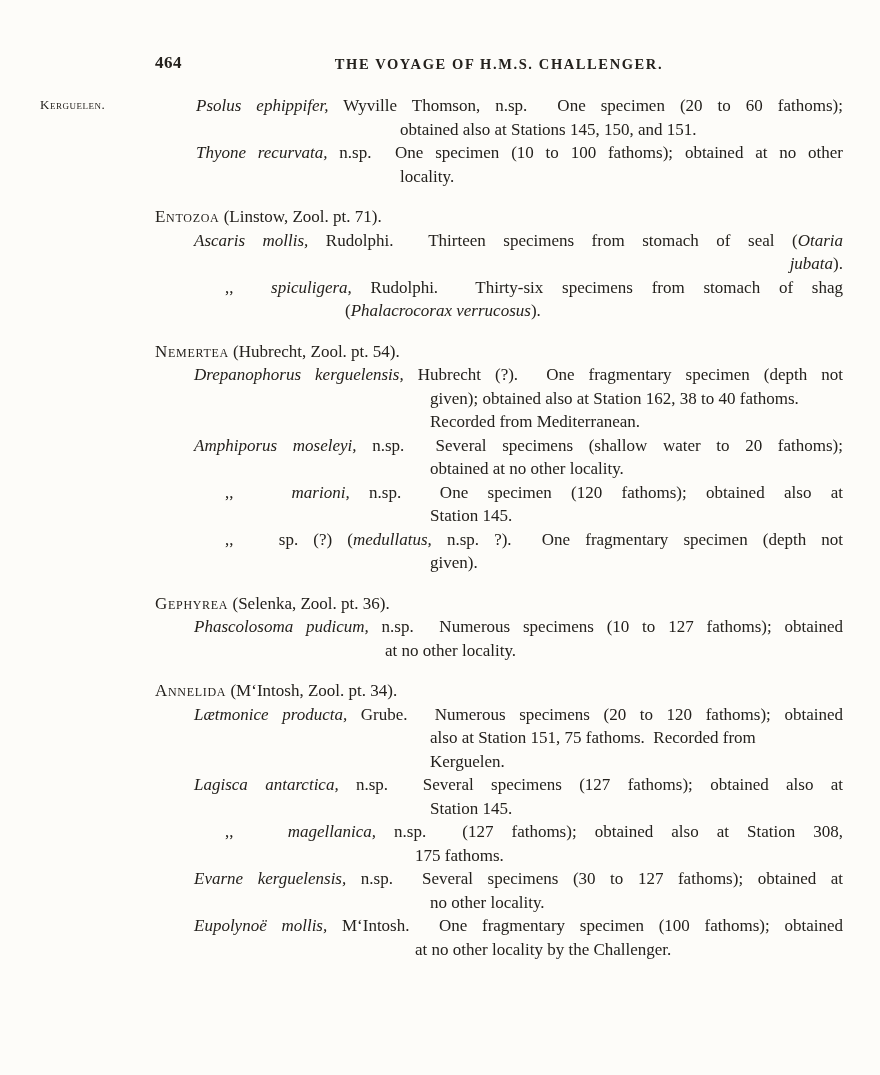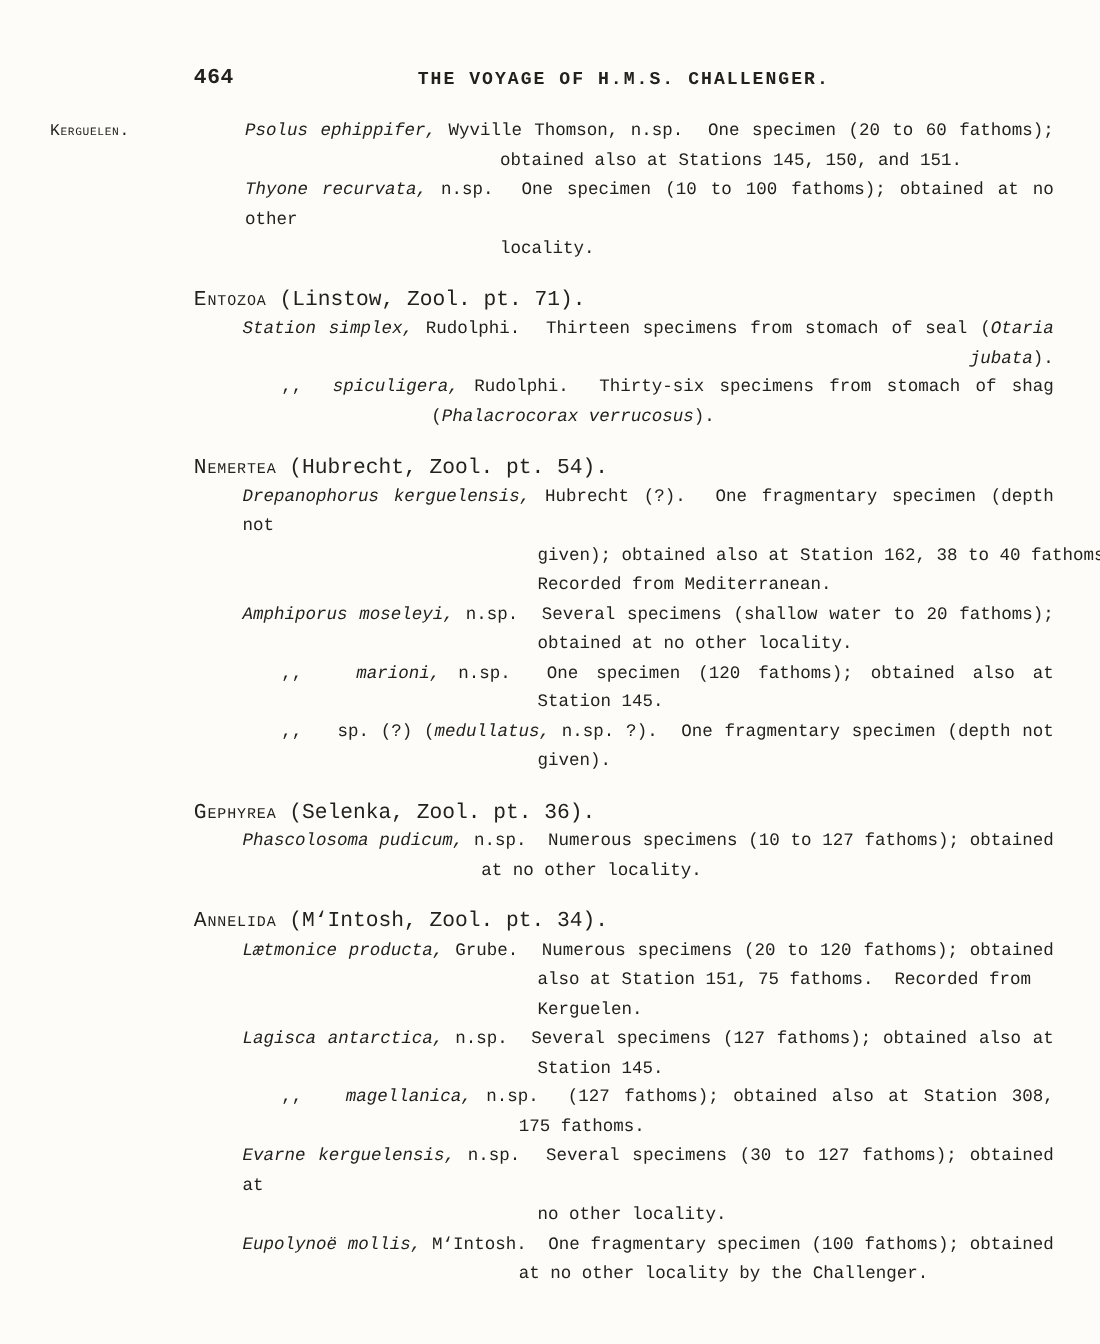--- a/index.html
+++ b/index.html
@@ -9,21 +9,20 @@
     font-family: "Liberation Serif", "DejaVu Serif", serif;
     background: #ffffff;
   }
   .page {
     position: relative;
     width: 880px;
     height: 1075px;
     background: var(--paper, #fdfcf9);
     color: var(--ink, #24211d);
     overflow: hidden;
-    font-family: Liberation Mono, monospace;
   }
   .page-number {
     position: absolute;
     left: 155px;
     top: 53px;
     font-size: 17px;
     font-weight: bold;
     letter-spacing: 0.5px;
   }
   .running-title {
@@ -46,21 +45,21 @@
   }
   .content {
     position: absolute;
     left: 155px;
     top: 94px;
     width: 688px;
   }
   .section { margin-top: 17px; }
   .section:first-child { margin-top: 0; }
   .line {
-    font-size: 14px;
+    font-size: 17px;
     line-height: 23.5px;
   }
   .line.just {
     text-align: justify;
     text-align-last: justify;
   }
   .line:not(.just) { white-space: nowrap; }
   .heading { font-size: 17px; }
   .sc { font-variant: small-caps; letter-spacing: 0.7px; }
   .it { font-style: italic; }
@@ -79,21 +78,21 @@
           <div class="line" style="margin-left: 245px;"><span>obtained also at Stations 145, 150, and 151.</span></div>
         </div>
         <div>
           <div class="line just" style="margin-left: 41px;"><span class="it">Thyone recurvata,</span><span> n.sp.&nbsp; One specimen (10 to 100 fathoms); obtained at no other</span></div>
           <div class="line" style="margin-left: 245px;"><span>locality.</span></div>
         </div>
       </div>
       <div class="section">
         <div class="line heading"><span class="sc">Entozoa</span><span> (Linstow, Zool. pt. 71).</span></div>
         <div>
-          <div class="line just" style="margin-left: 39px;"><span class="it">Station simplex,</span><span> Rudolphi.&nbsp; Thirteen specimens from stomach of seal (</span><span class="it">Otaria</span></div>
+          <div class="line just" style="margin-left: 39px;"><span class="it">Ascaris mollis,</span><span> Rudolphi.&nbsp; Thirteen specimens from stomach of seal (</span><span class="it">Otaria</span></div>
           <div class="line" style="margin-left: 275px; text-align: right;"><span class="it">jubata</span><span>).</span></div>
         </div>
         <div>
           <div class="line just" style="margin-left: 70px;"><span>,,&nbsp;&nbsp;</span><span class="it">spiculigera,</span><span> Rudolphi.&nbsp; Thirty-six specimens from stomach of shag</span></div>
           <div class="line" style="margin-left: 190px;"><span>(</span><span class="it">Phalacrocorax verrucosus</span><span>).</span></div>
         </div>
       </div>
       <div class="section">
         <div class="line heading"><span class="sc">Nemertea</span><span> (Hubrecht, Zool. pt. 54).</span></div>
         <div>

